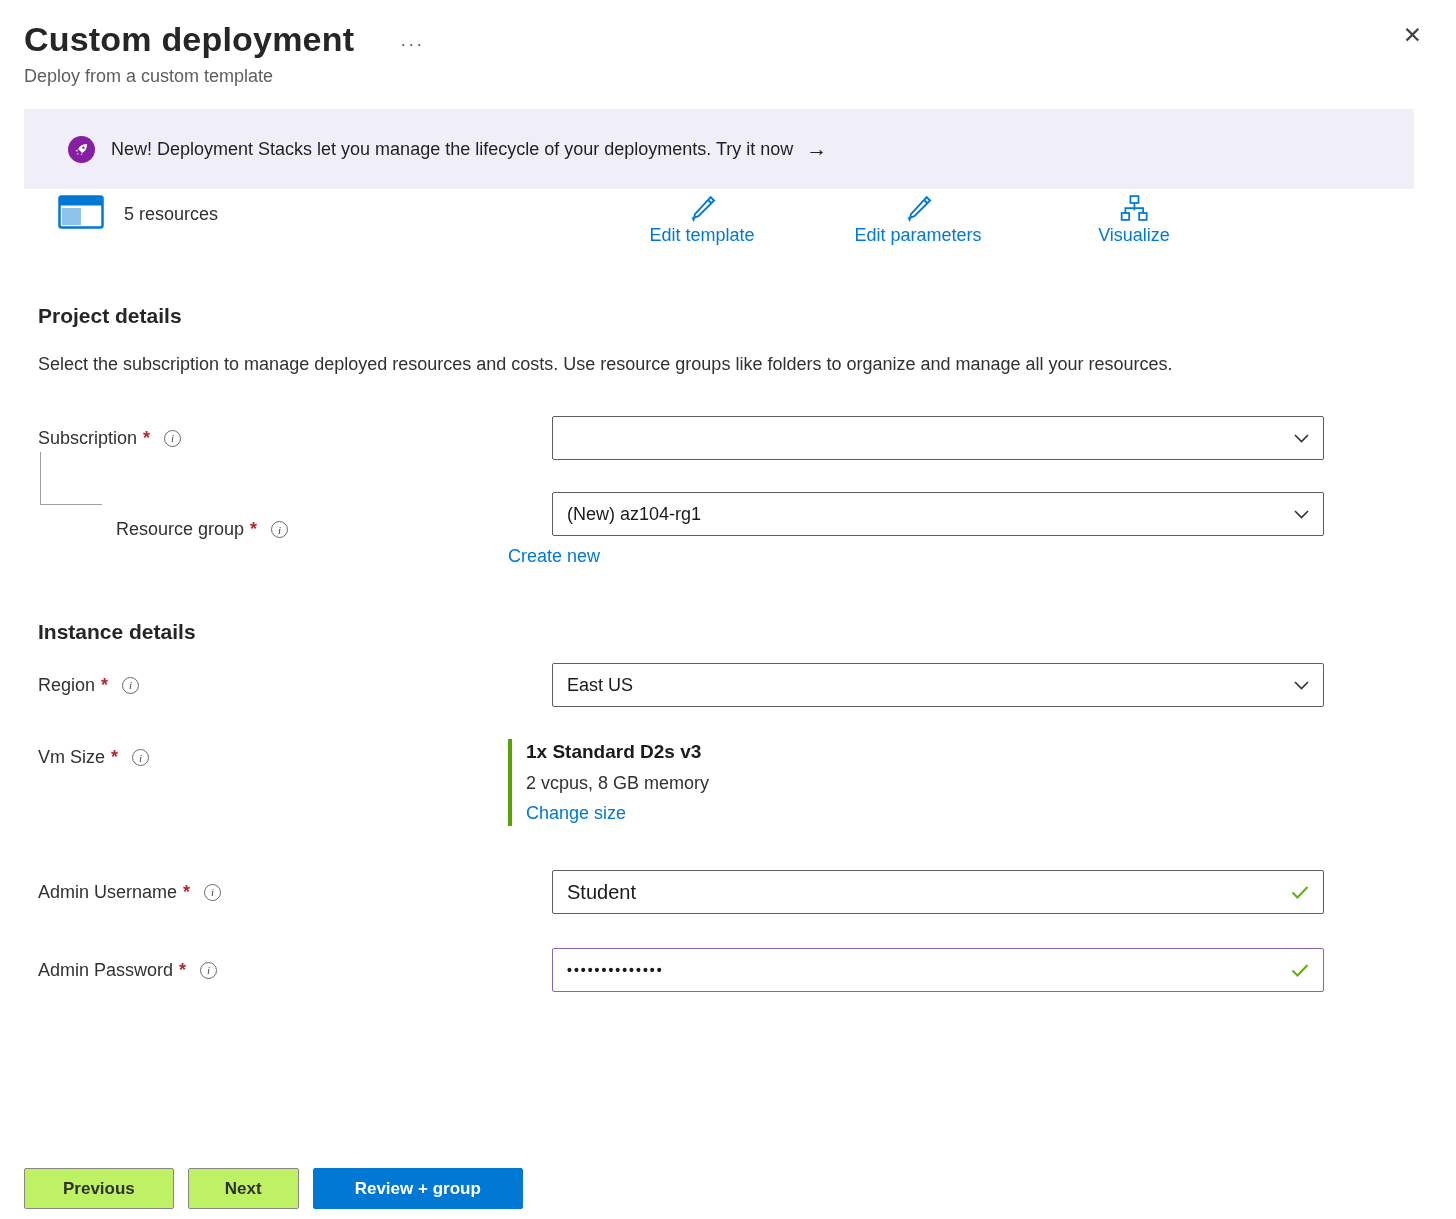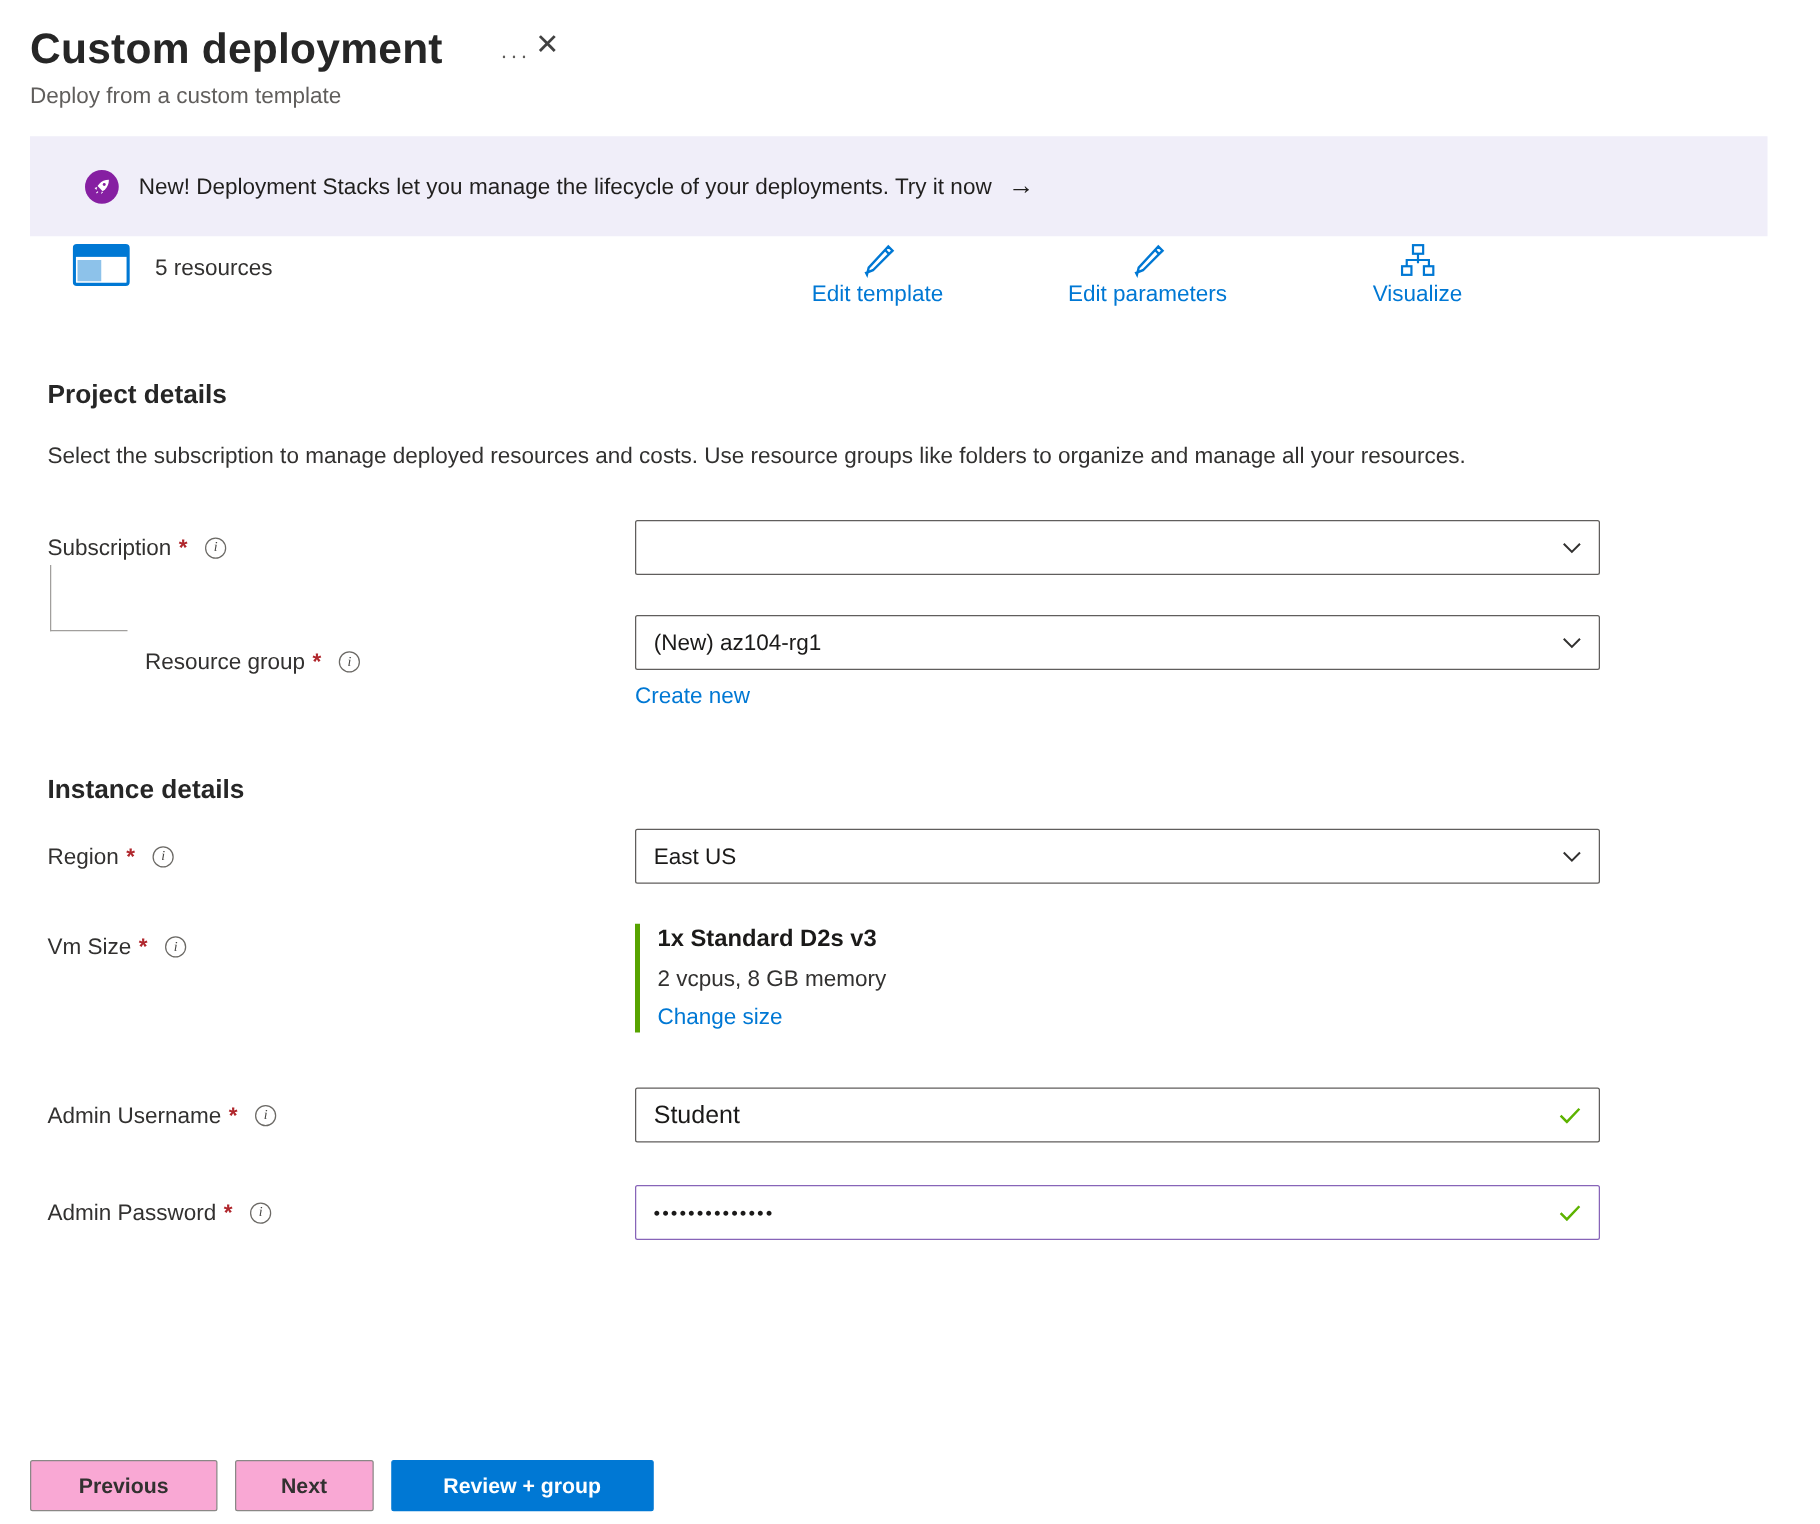--- a/index.html
+++ b/index.html
@@ -7,21 +7,21 @@
   body {
     width: 1456px; height: 1219px; position: relative;
     background: #fff; color: var(--text, #323130);
     font-family: "Liberation Sans", sans-serif;
     font-size: 17px; overflow: hidden;
   }
   .breadcrumb { margin: 8px 0 0 24px; display: flex; align-items: center; gap: 9px; font-size: 18px; }
   .bc-link { color: var(--link, #0078d4); text-decoration: none; cursor: pointer; }
   .bc-chev { color: #605e5c; font-size: 19px; line-height: 1; }
 
-  .title-row { margin: 20px 24px 0 24px; display: flex; align-items: flex-start; }
+  .title-row { margin: 20px 24px 0 24px; display: flex; justify-content: space-between; align-items: flex-start; }
   .title-left { display: flex; align-items: flex-end; }
   h1.title { margin: 0; font-size: 34px; font-weight: 700; letter-spacing: 0.2px; color: #262626; line-height: 1.15; }
   .ellipsis { margin-left: 46px; margin-bottom: 4px; color: #605e5c; font-size: 18px; letter-spacing: 2px; cursor: pointer; }
   .close { font-size: 23px; color: #424242; cursor: pointer; margin-right: 6px; line-height: 1; padding: 4px; }
   .subtitle { margin: 7px 0 0 24px; color: var(--muted-text, #605e5c); font-size: 18px; }
 
   .banner {
     margin: 22px 0 0 24px; width: 1390px; height: 80px;
     background: var(--banner-bg, #f0eef9);
     display: flex; align-items: center; padding-left: 44px; cursor: pointer;
@@ -52,21 +52,21 @@
   .req { color: var(--required, #b0272d); font-weight: 700; margin-left: -2px; }
   .info {
     width: 17px; height: 17px; border: 1px solid #6b6965; border-radius: 50%;
     display: inline-flex; align-items: center; justify-content: center;
     font-size: 11px; color: #454442; font-family: "Liberation Serif", serif; font-style: italic;
     cursor: pointer; margin-left: 6px; flex: 0 0 auto;
   }
   .dropdown, .input-wrap {
     width: 772px; height: 44px; border: 1px solid var(--input-border, #605e5c); border-radius: 2px;
     background: #fff; display: flex; align-items: center; justify-content: space-between;
-    padding: 18px 14px; font-size: 18px; color: #1b1a19; cursor: pointer;
+    padding: 18px 14px; font-size: 18px; color: #1b1a19; cursor: pointer; margin-left: 44px;
   }
   .input-wrap input {
     border: none; outline: none; background: transparent; flex: 1;
     font-family: "Liberation Sans", sans-serif; font-size: 20px; color: #1b1a19; padding: 0;
   }
   .input-wrap.password { border-color: var(--password-border, #8764b8); }
   .input-wrap.password input { font-size: 14px; font-weight: 700; letter-spacing: 2px; color: #1b1a19; }
   .check-icon { flex: 0 0 auto; margin-left: 10px; display: inline-flex; }
   .chev-icon { flex: 0 0 auto; display: inline-flex; }
 
@@ -86,21 +86,21 @@
   .vm-specs { margin-top: 10px; font-size: 18px; color: #323130; }
   .vm-change { margin-top: 9px; }
   .user-row { margin-top: 44px; }
   .pass-row { margin-top: 34px; }
 
   .footer { position: absolute; left: 24px; top: 1168px; display: flex; gap: 14px; }
   .btn {
     height: 41px; border-radius: 2px; font-family: "Liberation Sans", sans-serif;
     font-size: 17px; font-weight: 700; cursor: pointer;
   }
-  .btn.secondary { background: #f9a8d4; border: 1px solid #8a8886; color: #323130; padding: 0 38px; }
+  .btn.secondary { background: #bef264; border: 1px solid #8a8886; color: #323130; padding: 0 38px; }
   .btn.secondary.next { padding: 0 36px; }
   .btn.primary { background: var(--primary-button, #0078d4); border: 1px solid var(--primary-button, #0078d4); color: #fff; padding: 0 41px; }
 </style>
 </head>
 <body>
 
 <div class="page">
 
 
   <header class="title-row">

